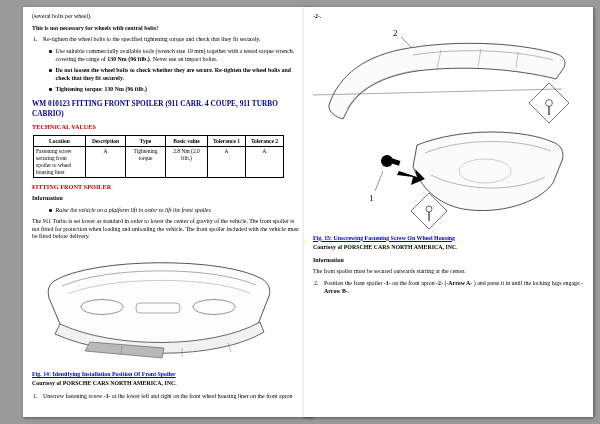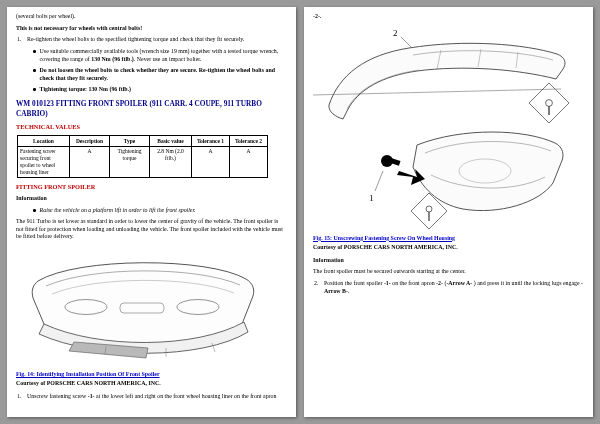--- a/index.html
+++ b/index.html
@@ -2,21 +2,21 @@
 <html><head>
 <meta charset="utf-8">
 <style>
   * { margin:0; padding:0; box-sizing:border-box; }
   html,body { width:600px; height:424px; }
   body { background:#9a9a9a; font-family:"Liberation Serif", serif; color:#000; }
   .canvas { position:relative; width:600px; height:424px; background:#9a9a9a; overflow:hidden; }
   .page { position:absolute; top:7px; width:289px; height:410px; background:#ffffff;
           padding:6px 9px 6px 9px; font-size:5.9px; line-height:1.3;
           box-shadow:1px 1px 3px rgba(0,0,0,0.45); }
-  .page-left  { left:7px; }
+  .page-left  { left:23px; }
   .page-right { left:304px; }
   .t  { margin-bottom:4px; }
   .bold { font-weight:bold; }
   .italic { font-style:italic; }
   .num-item { display:flex; margin:0 0 4px 1px; }
   .num-item .n { flex:none; width:10px; }
   .bullet-item { display:flex; margin:0 0 3.5px 17px; }
   .bullet-item .dot { flex:none; width:2.6px; height:2.6px; background:#000;
                       border-radius:50%; margin:2.4px 4px 0 0; }
   .h-blue { color:#00008b; font-weight:bold; font-size:7.3px; line-height:1.3; margin:6px 0 4px 0; }

